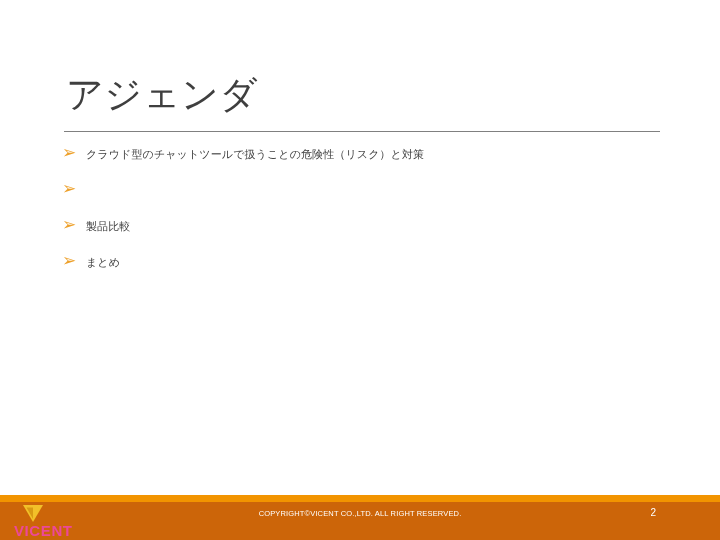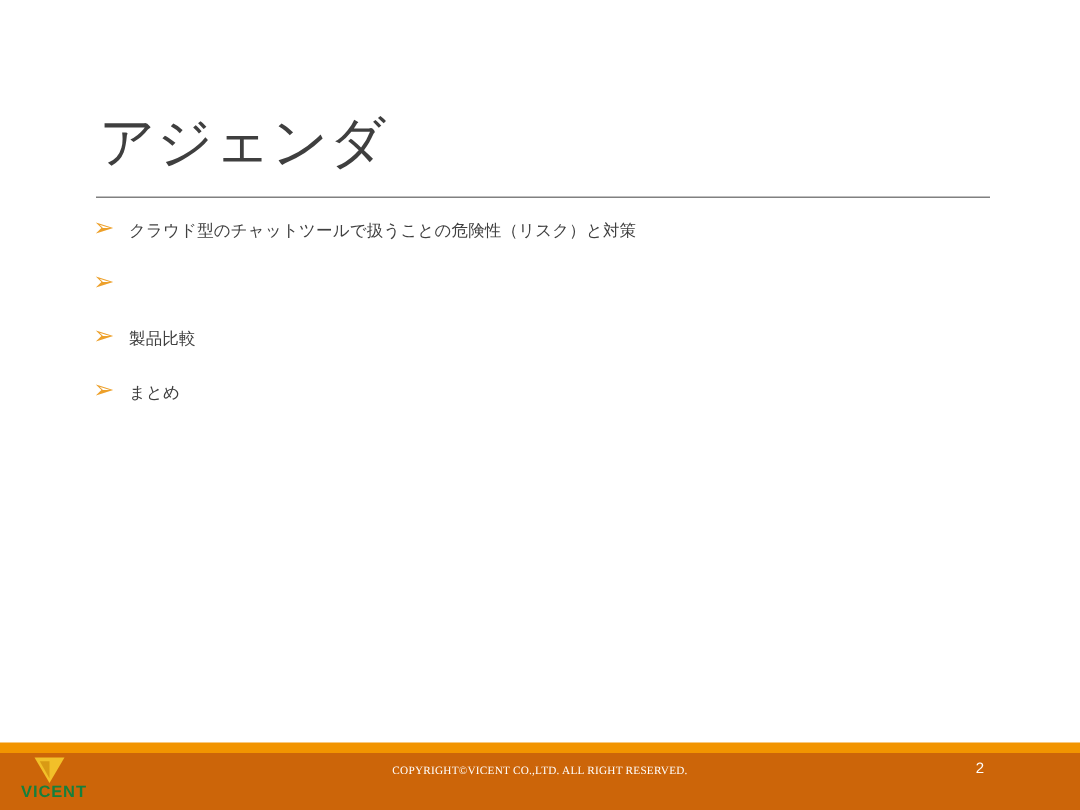--- a/index.html
+++ b/index.html
@@ -120,37 +120,37 @@
     left: 8px;
     top: 0px;
     width: 22px;
     height: 19px;
   }
 
   .logo-text {
     position: absolute;
     left: 0px;
     top: 18px;
-    font-size: 11px;
+    font-size: 15px;
     font-weight: bold;
-    color: #15803d;
+    color: #ec4899;
     letter-spacing: 0.6px;
     font-family: "Liberation Sans", sans-serif;
   }
 
   .footer-copyright {
     position: absolute;
     left: 0;
     top: 14px;
     width: 720px;
     text-align: center;
     font-size: 7.5px;
     color: #ffffff;
     letter-spacing: 0.15px;
-    font-family: Liberation Serif, serif;
+    font-family: Liberation Sans, sans-serif;
   }
 
   .footer-pagenum {
     position: absolute;
     right: 64px;
     top: 12px;
     font-size: 10px;
     color: #ffffff;
     font-family: "Liberation Sans", sans-serif;
   }

